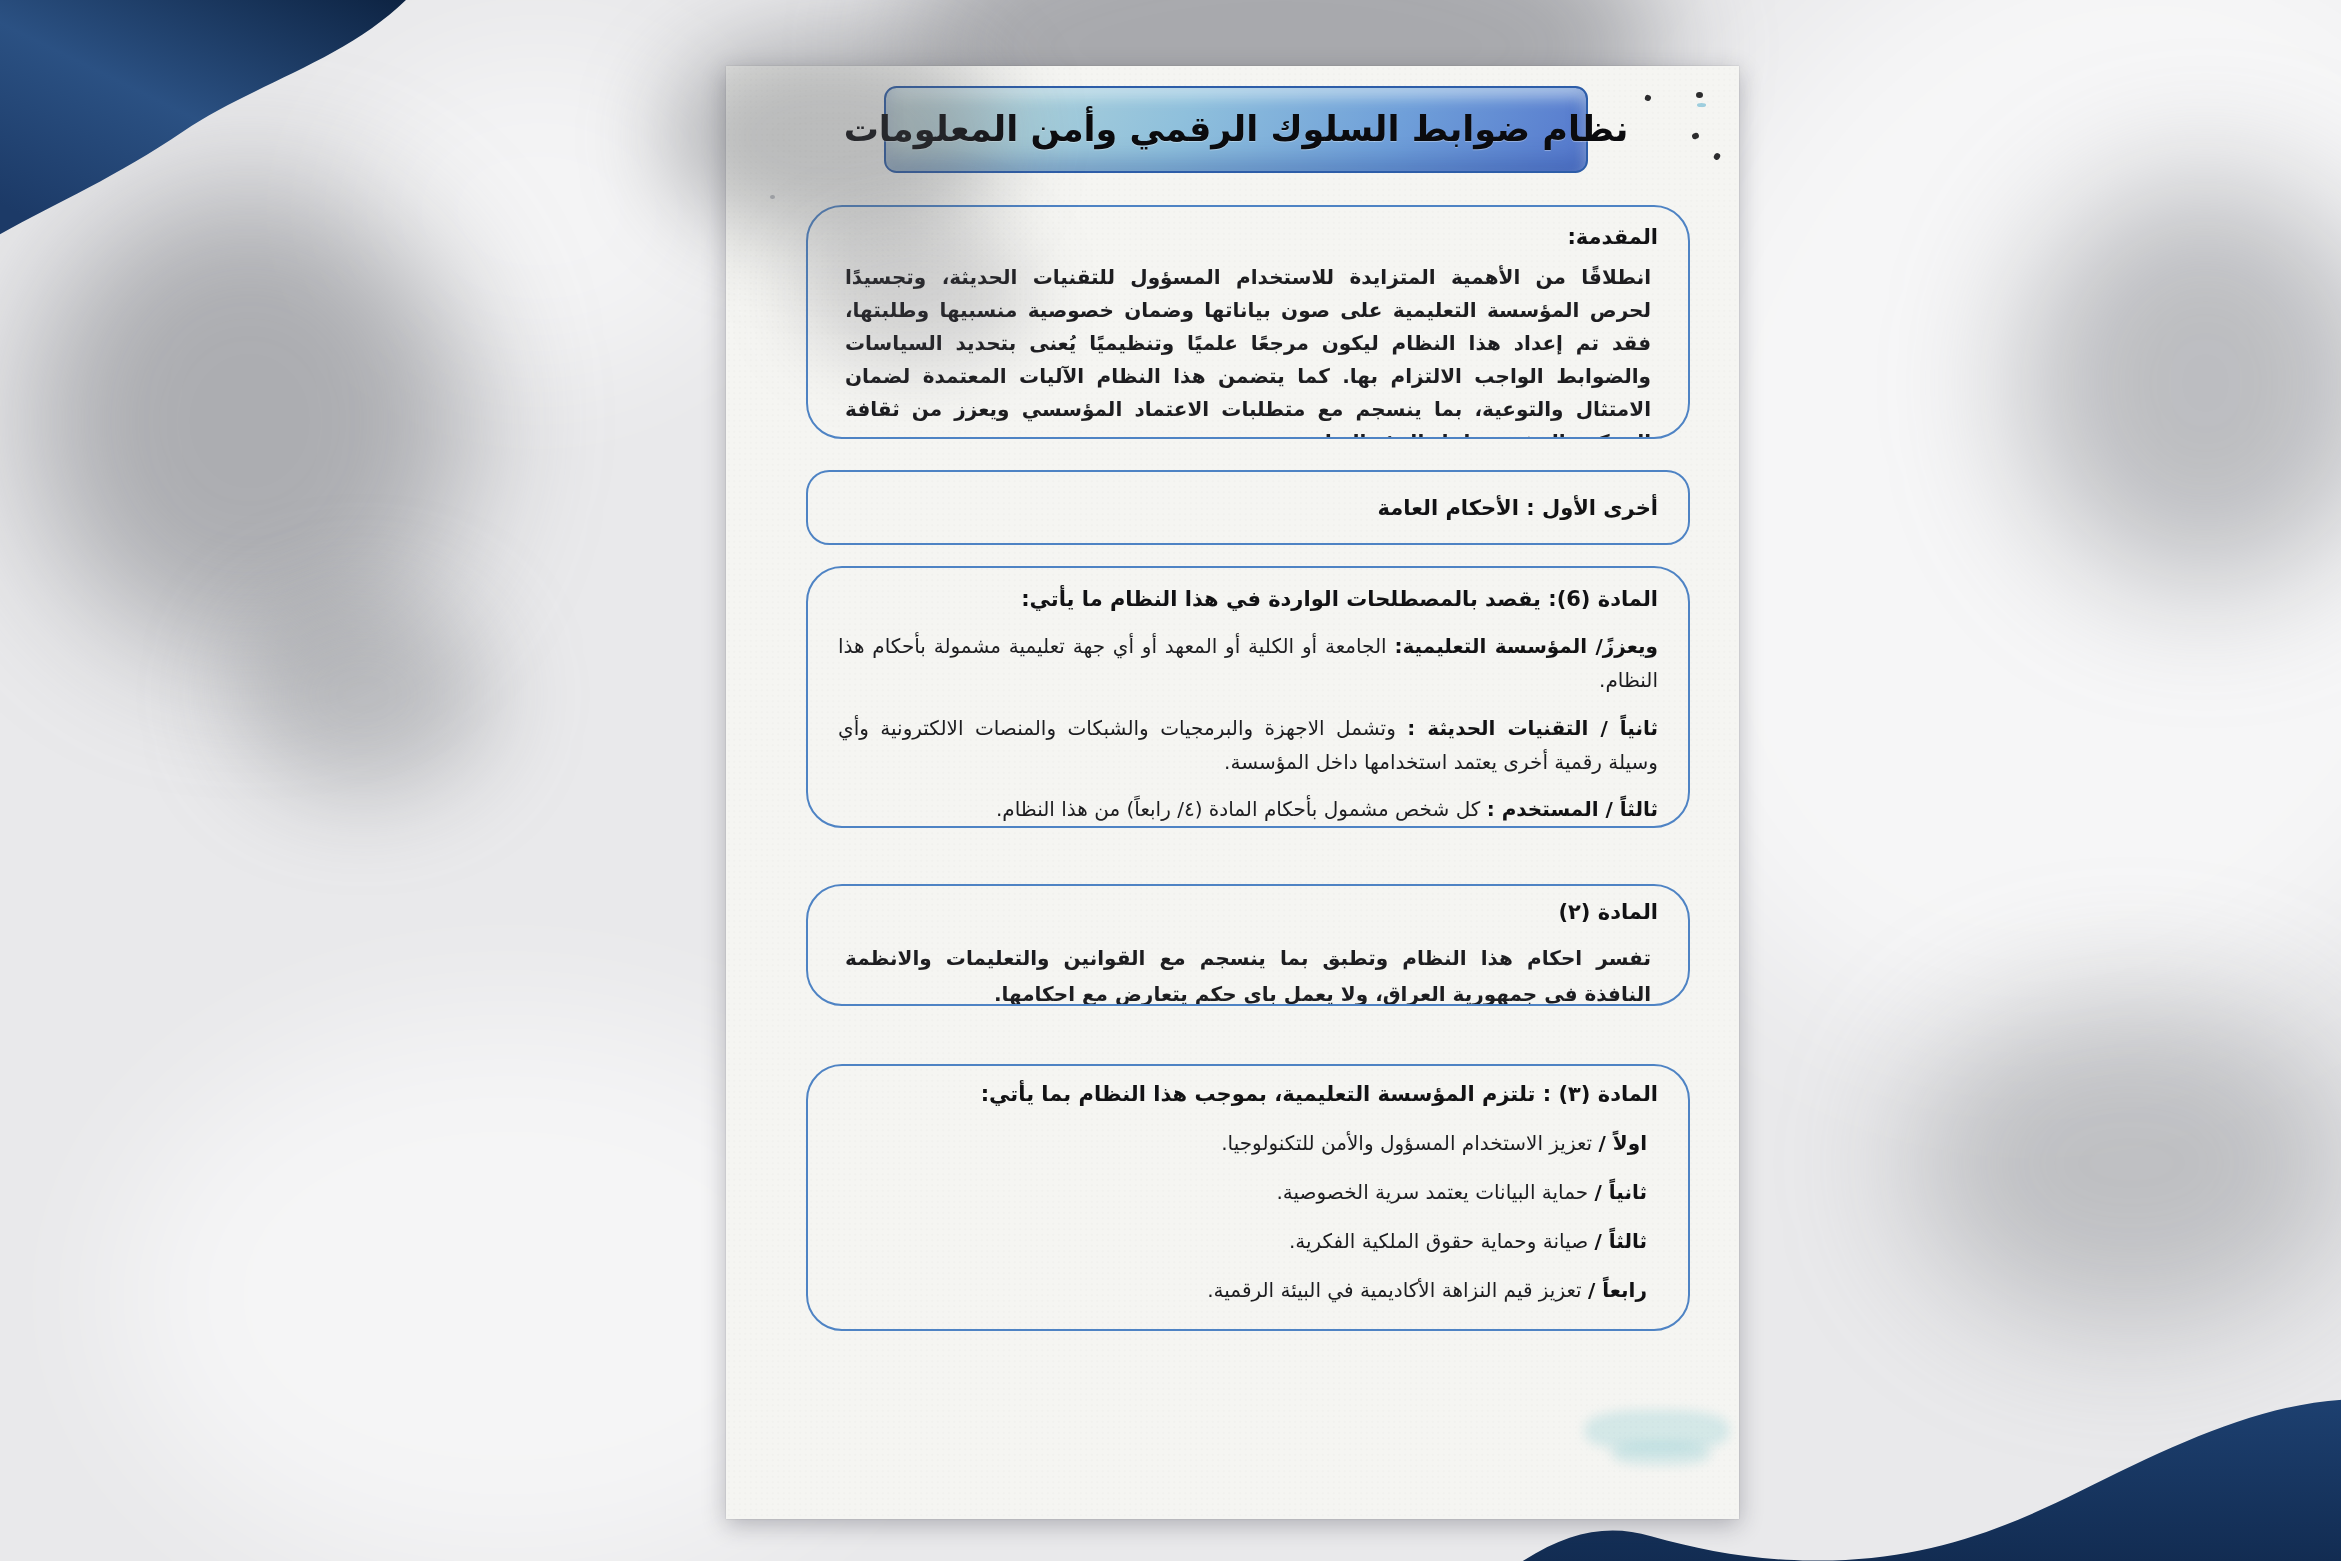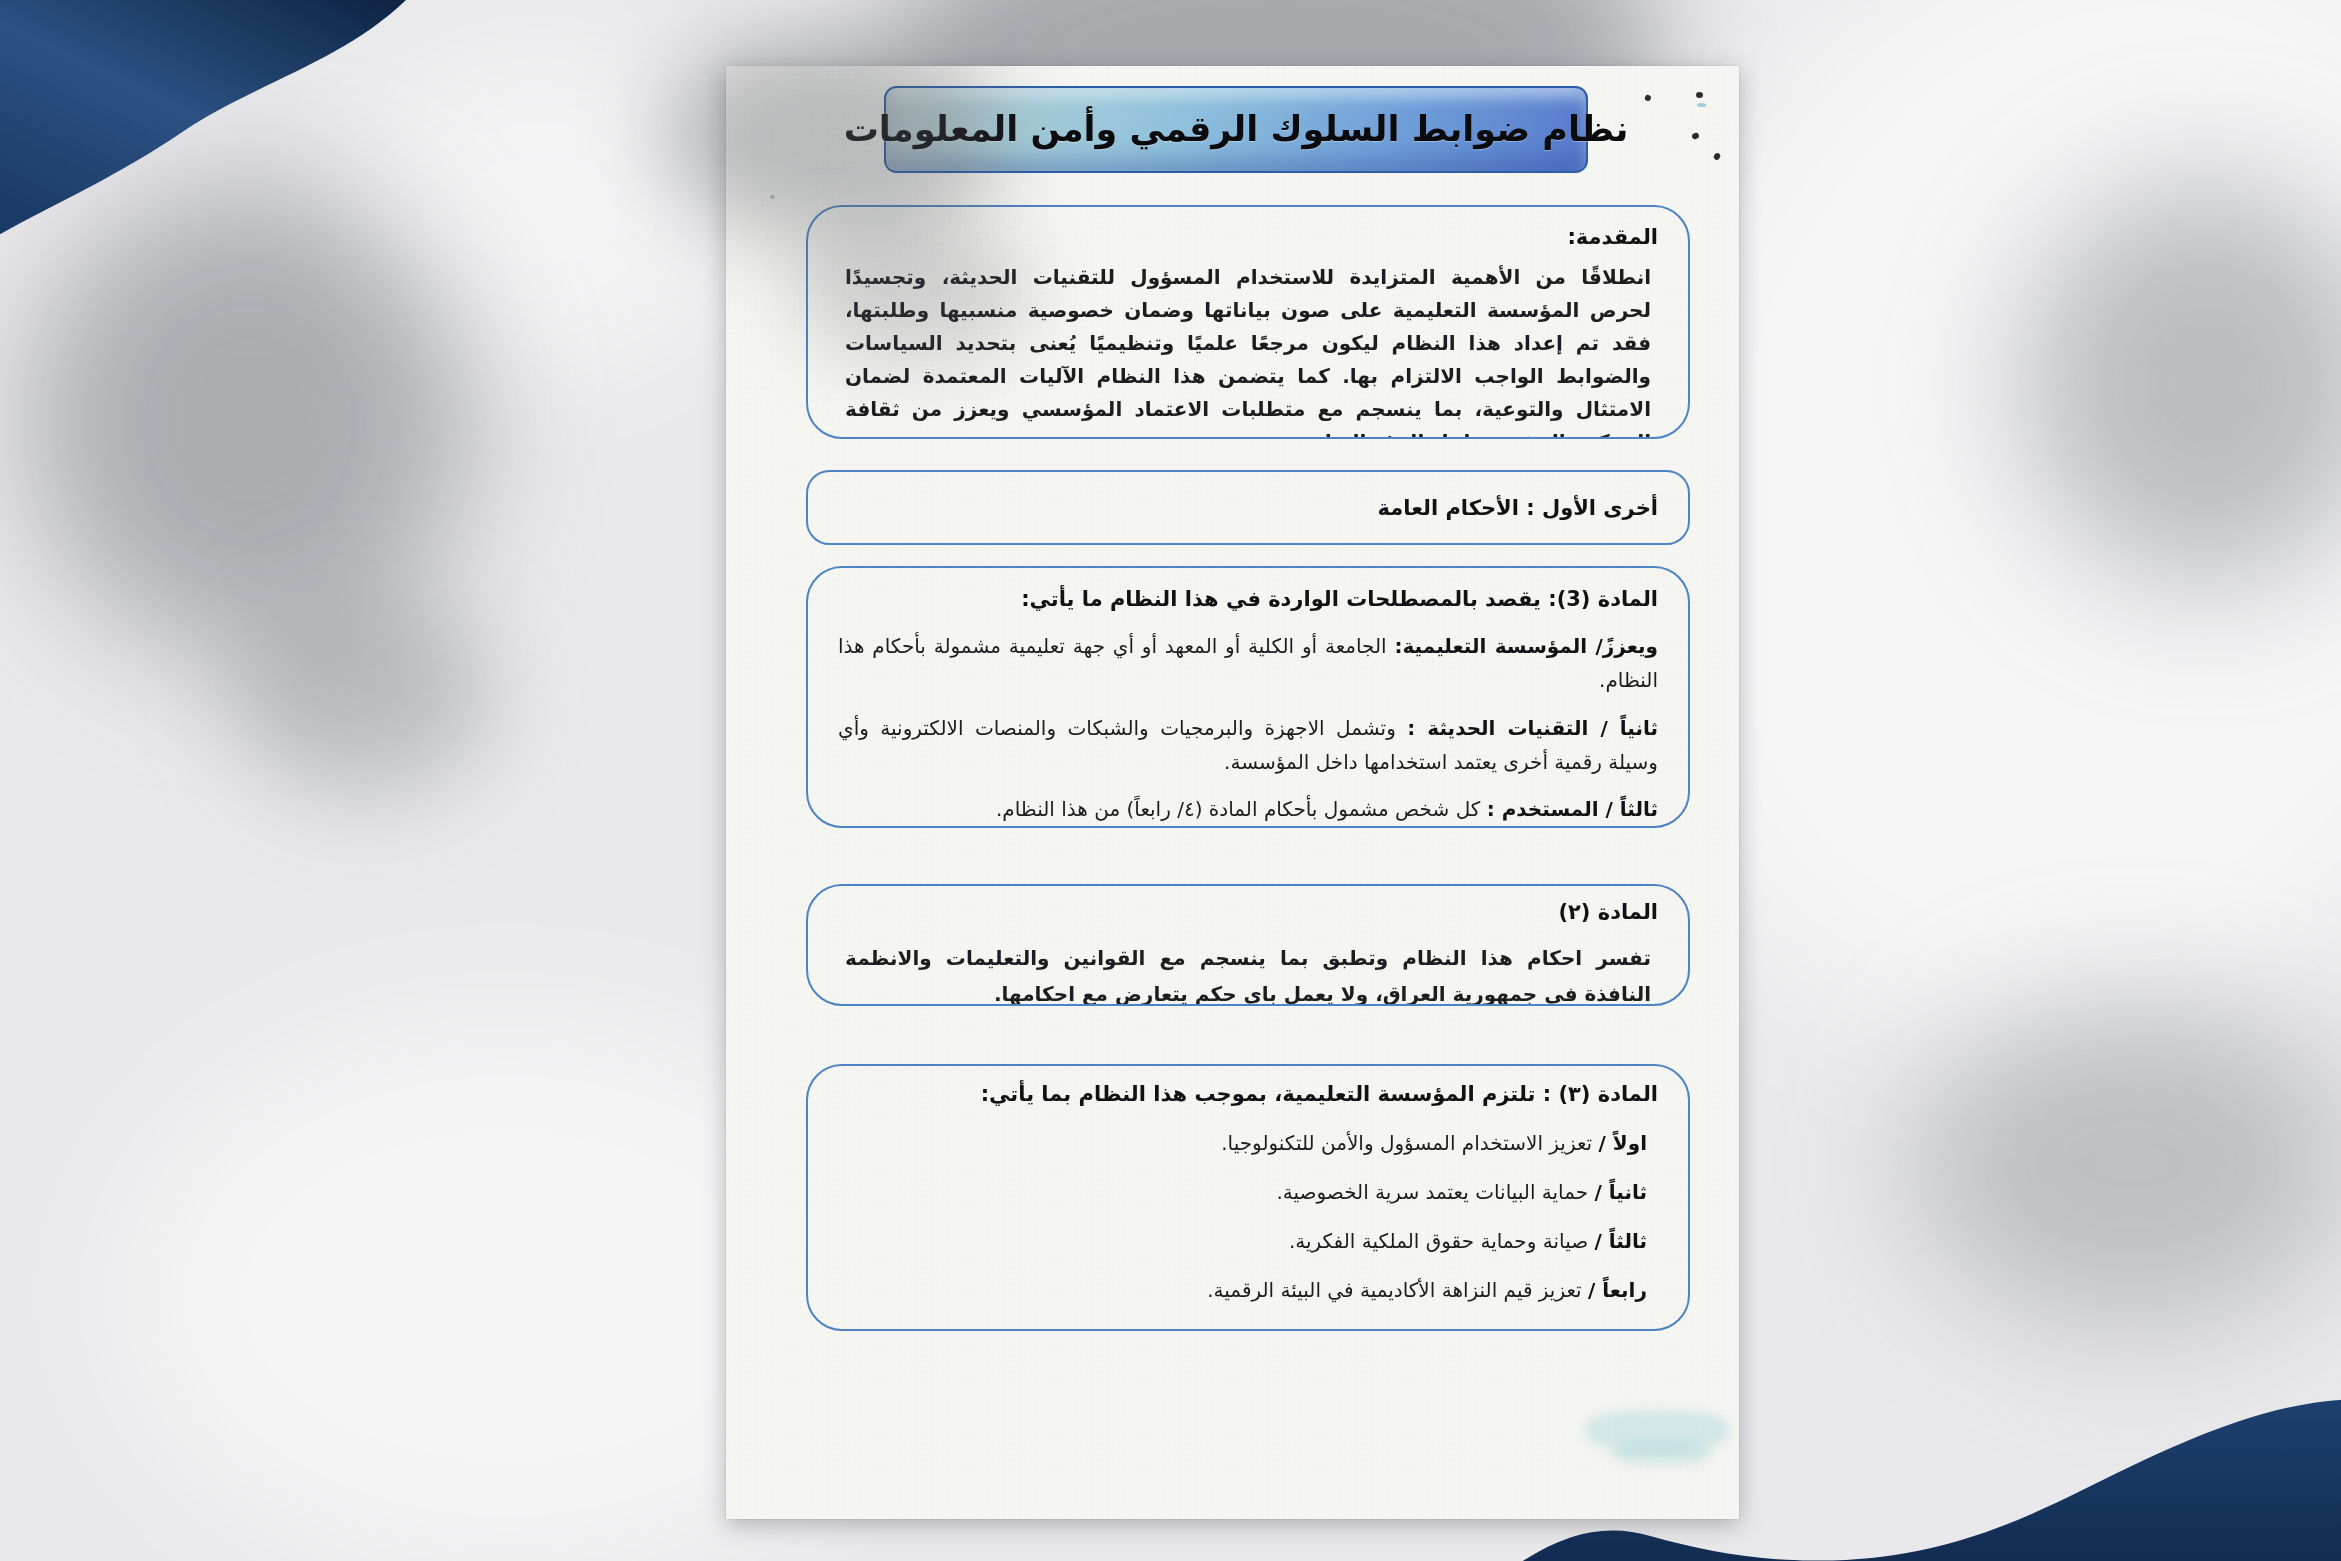--- a/index.html
+++ b/index.html
@@ -128,21 +128,21 @@
     <section class="box box-intro">
       <h2>المقدمة:</h2>
       <p class="body-text">انطلاقًا من الأهمية المتزايدة للاستخدام المسؤول للتقنيات الحديثة، وتجسيدًا لحرص المؤسسة التعليمية على صون بياناتها وضمان خصوصية منسبيها وطلبتها، فقد تم إعداد هذا النظام ليكون مرجعًا علميًا وتنظيميًا يُعنى بتحديد السياسات والضوابط الواجب الالتزام بها. كما يتضمن هذا النظام الآليات المعتمدة لضمان الامتثال والتوعية، بما ينسجم مع متطلبات الاعتماد المؤسسي ويعزز من ثقافة الحوكمة الرشيدة داخل البيئة التعليمية.</p>
     </section>
 
     <section class="box box-chapter">
       <h2>أخرى الأول : الأحكام العامة</h2>
     </section>
 
     <section class="box box-a1">
-      <h2>المادة (3): يقصد بالمصطلحات الواردة في هذا النظام ما يأتي:</h2>
+      <h2>المادة (6): يقصد بالمصطلحات الواردة في هذا النظام ما يأتي:</h2>
       <p class="article-item">
         <b>ويعززً/ المؤسسة التعليمية:</b>
         <span>الجامعة أو الكلية أو المعهد أو أي جهة تعليمية مشمولة بأحكام هذا النظام.</span>
       </p>
       <p class="article-item">
         <b>ثانياً / التقنيات الحديثة :</b>
         <span>وتشمل الاجهزة والبرمجيات والشبكات والمنصات الالكترونية وأي وسيلة رقمية أخرى يعتمد استخدامها داخل المؤسسة.</span>
       </p>
       <p class="article-item">
         <b>ثالثاً / المستخدم :</b>

